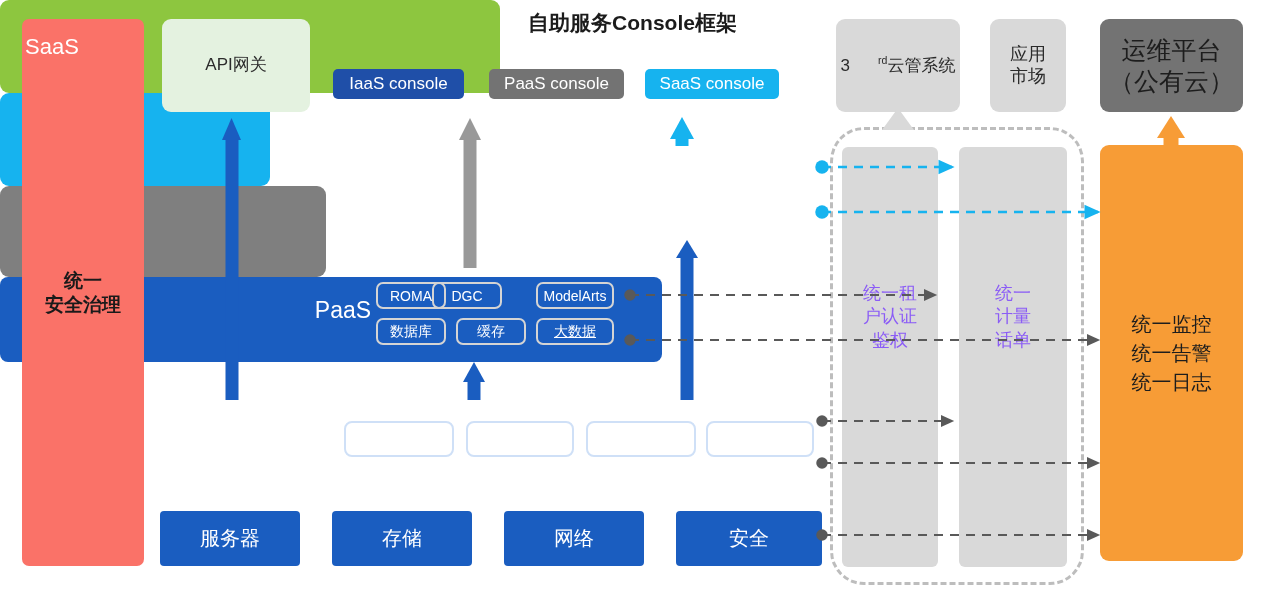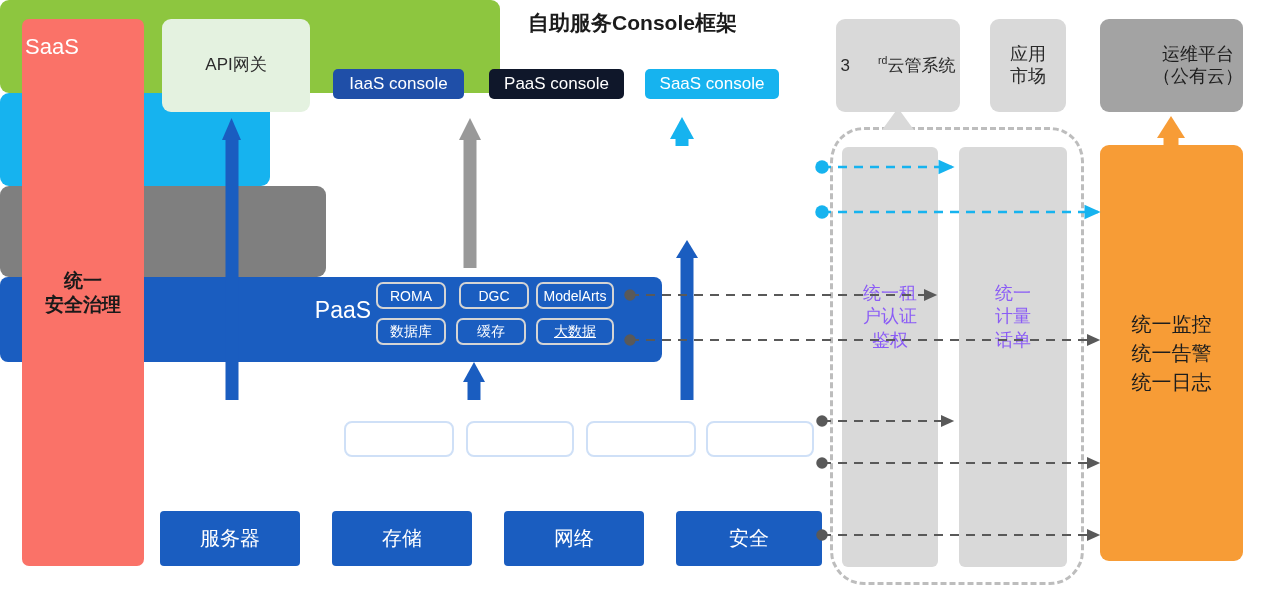--- a/index.html
+++ b/index.html
@@ -12,44 +12,44 @@
   #gov{left:22px;top:19px;width:122px;height:547px;background:#fa7268;border-radius:7px;color:#1a1a1a;font-size:19px;font-weight:600;}
 
   
   #apigw{left:162px;top:19px;width:148px;height:93px;background:#e4f2e0;border-radius:9px;color:#2b2b2b;font-size:17px;}
 
   
   #console{left:322px;top:19px;width:500px;height:93px;background:#8dc63f;border-radius:9px;}
   #console-title{position:absolute;left:0;right:0;top:9px;text-align:center;color:#1b1b1b;font-size:21px;font-weight:600;}
   .console-chip{top:69px;height:30px;border-radius:5px;color:#ffffff;font-size:17px;}
   #chip-iaas{left:333px;width:131px;background:#1f4fa8;}
-  #chip-paas{left:489px;width:135px;background:#0f172a;}
+  #chip-paas{left:489px;width:135px;background:#737373;}
   #chip-saas{left:645px;width:134px;background:#16b3ef;}
 
   
   #thirdcloud{left:836px;top:19px;width:124px;height:93px;background:#d9d9d9;border-radius:9px;color:#2b2b2b;font-size:17px;}
   #appmarket{left:990px;top:19px;width:76px;height:93px;background:#d9d9d9;border-radius:9px;color:#2b2b2b;font-size:18px;}
-  #ops{left:1100px;top:19px;width:143px;height:93px;background:#a3a3a3;border-radius:9px;color:#1d1d1d;font-size:18px;justify-content:flex-end;}
+  #ops{left:1100px;top:19px;width:143px;height:93px;background:#737373;border-radius:9px;color:#1d1d1d;font-size:25px;}
   sup{font-size:0.62em;vertical-align:super;padding-left:28px;}
 
   
   #saas{left:552px;top:145px;width:270px;height:93px;background:#16b3ef;border-radius:9px;}
   #saas-label{position:absolute;left:12px;top:34px;width:80px;text-align:center;color:#fff;font-size:22px;}
   .saas-chip{height:29px;border-radius:7px;border:2px solid #ffffff;color:#ffffff;font-size:17px;background:transparent;}
   #s-chip-0{left:641px;top:159px;width:76px;}
   #s-chip-1{left:725px;top:159px;width:76px;}
   #s-chip-2{left:641px;top:198px;width:76px;}
   #s-chip-3{left:725px;top:198px;width:76px;}
 
   
   #paas{left:304px;top:268px;width:326px;height:91px;background:#7f7f7f;border-radius:9px;}
   #paas-label{position:absolute;left:310px;top:297px;width:66px;text-align:center;color:#fff;font-size:23px;}
   .paas-chip{height:27px;border-radius:7px;border:2px solid #d4d4d4;color:#ffffff;font-size:14px;background:transparent;}
   #p-chip-0{left:376px;top:282px;width:70px;}
-  #p-chip-1{left:459px;top:282px;width:70px;}
+  #p-chip-1{left:432px;top:282px;width:70px;}
   #p-chip-2{left:536px;top:282px;width:78px;}
   #p-chip-3{left:376px;top:318px;width:70px;}
   #p-chip-4{left:456px;top:318px;width:70px;}
   #p-chip-5{left:536px;top:318px;width:78px;text-decoration:underline;}
 
   
   #infra{left:160px;top:400px;width:662px;height:85px;background:#1a5dc0;border-radius:8px;}
   #infra-label{position:absolute;left:172px;top:427px;width:166px;text-align:center;color:#fff;font-size:20px;}
   .infra-chip{top:421px;height:36px;border-radius:8px;border:2px solid #cfe0f7;color:#ffffff;font-size:20px;background:transparent;}
   #i-chip-0{left:344px;width:110px;}

